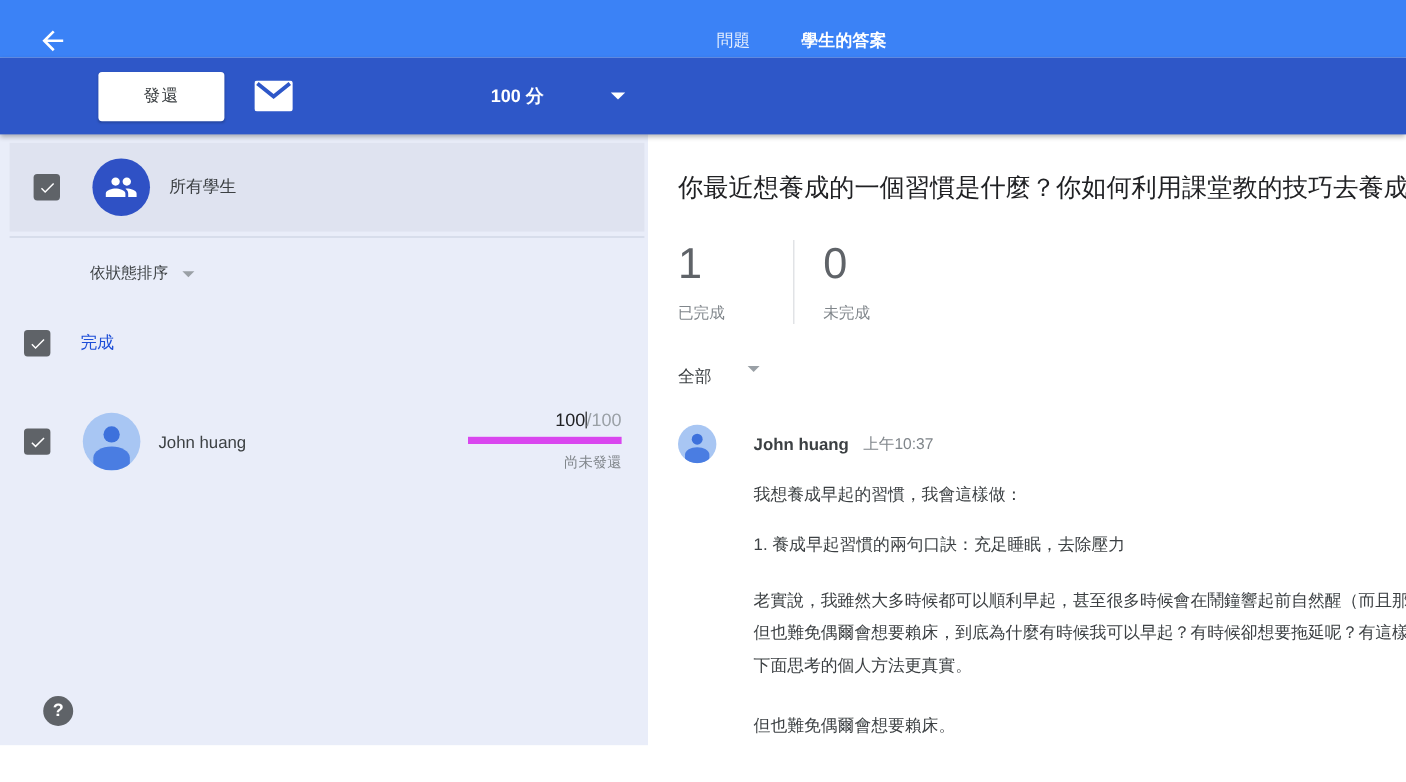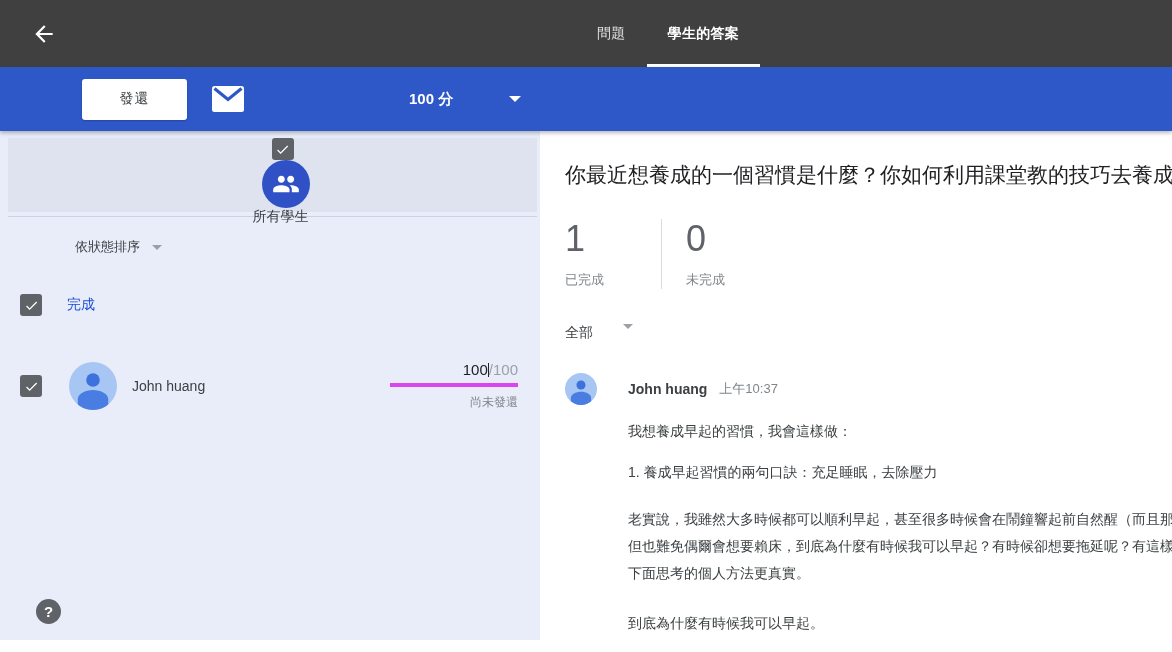--- a/index.html
+++ b/index.html
@@ -5,21 +5,21 @@
   * { margin:0; padding:0; box-sizing:border-box; }
   html,body { width:1172px; height:652px; overflow:hidden; }
   body {
     font-family:"Liberation Sans", sans-serif;
     background:#fff; color:#3c4043;
     position:relative;
   }
 
   
   .topbar {
-    position:relative; height:67px; background:#404040; color:#fff;font-family:Liberation Serif, serif;
+    position:relative; height:48px; background:#3b82f6; color:#fff;font-family:Liberation Serif, serif;
   }
   .back-btn {
     position:absolute; left:28px; top:18px; width:32px; height:32px;
     display:flex; align-items:center; justify-content:center; cursor:pointer;
   }
   .tabs {
     position:absolute; left:576px; top:0; height:68px; display:flex;
   }
   .tab {
     height:68px; display:flex; align-items:center; justify-content:center;
@@ -64,21 +64,21 @@
 
   
   .page-body { display:flex; height:509px; }
 
   
   .sidebar {
     width:540px; background:#e9edf9; position:relative; flex:none;
   }
   .row-all-students {
     margin:7px 3px 0 8px; height:74px; background:#dfe3f0;
-    display:flex; align-items:center; cursor:pointer;flex-direction:column;
+    display:flex; align-items:center; cursor:pointer;
   }
   .checkbox {
     width:22px; height:22px; background:#5f6368; border-radius:3px; flex:none;
     display:flex; align-items:center; justify-content:center; cursor:pointer;
   }
   .cb-1 { margin-left:20px; }
   .avatar-all {
     margin-left:27px; width:48px; height:48px; border-radius:50%; background:#2f51c5;
     display:flex; align-items:center; justify-content:center; flex:none;
   }
@@ -100,21 +100,21 @@
   }
   .avatar-student {
     margin-left:27px; width:48px; height:48px; border-radius:50%; background:#a8c6f3;
     overflow:hidden; position:relative; flex:none;
   }
   .student-name { margin-left:15px; font-size:14px; color:#3c4043; }
   .grade-block {
     margin-left:auto; margin-right:22px; width:128px; text-align:right;
   }
   .grade-line {
-    font-size:15px; border-bottom:4px solid #d946ef; padding-bottom:5px; cursor:text;
+    font-size:15px; border-bottom:6px solid #d946ef; padding-bottom:5px; cursor:text;
   }
   .grade-value { color:#202124; }
   .grade-cursor {
     display:inline-block; width:1px; height:14px; background:#202124;
     vertical-align:-2px;
   }
   .grade-max { color:#9aa0a6; }
   .grade-status { margin-top:7px; font-size:12px; color:#80868b; }
 
   .help-btn {
@@ -276,17 +276,17 @@
         </span>
         <span class="answer-author">John huang</span>
         <span class="answer-time">上午10:37</span>
       </div>
       <div class="answer-body">
         <div class="ans-line gap-a">我想養成早起的習慣，我會這樣做：</div>
         <div class="ans-line gap-b">1. 養成早起習慣的兩句口訣：充足睡眠，去除壓力</div>
         <div class="ans-line gap-c">老實說，我雖然大多時候都可以順利早起，甚至很多時候會在鬧鐘響起前自然醒（而且那個時間</div>
         <div class="ans-line">但也難免偶爾會想要賴床，到底為什麼有時候我可以早起？有時候卻想要拖延呢？有這樣的正反</div>
         <div class="ans-line">下面思考的個人方法更真實。</div>
-        <div class="ans-line gap-d">到底為什麼有時候我可以早起。</div>
+        <div class="ans-line gap-d">但也難免偶爾會想要賴床。</div>
       </div>
     </section>
   </main>
 </div>
 
 </body></html>

